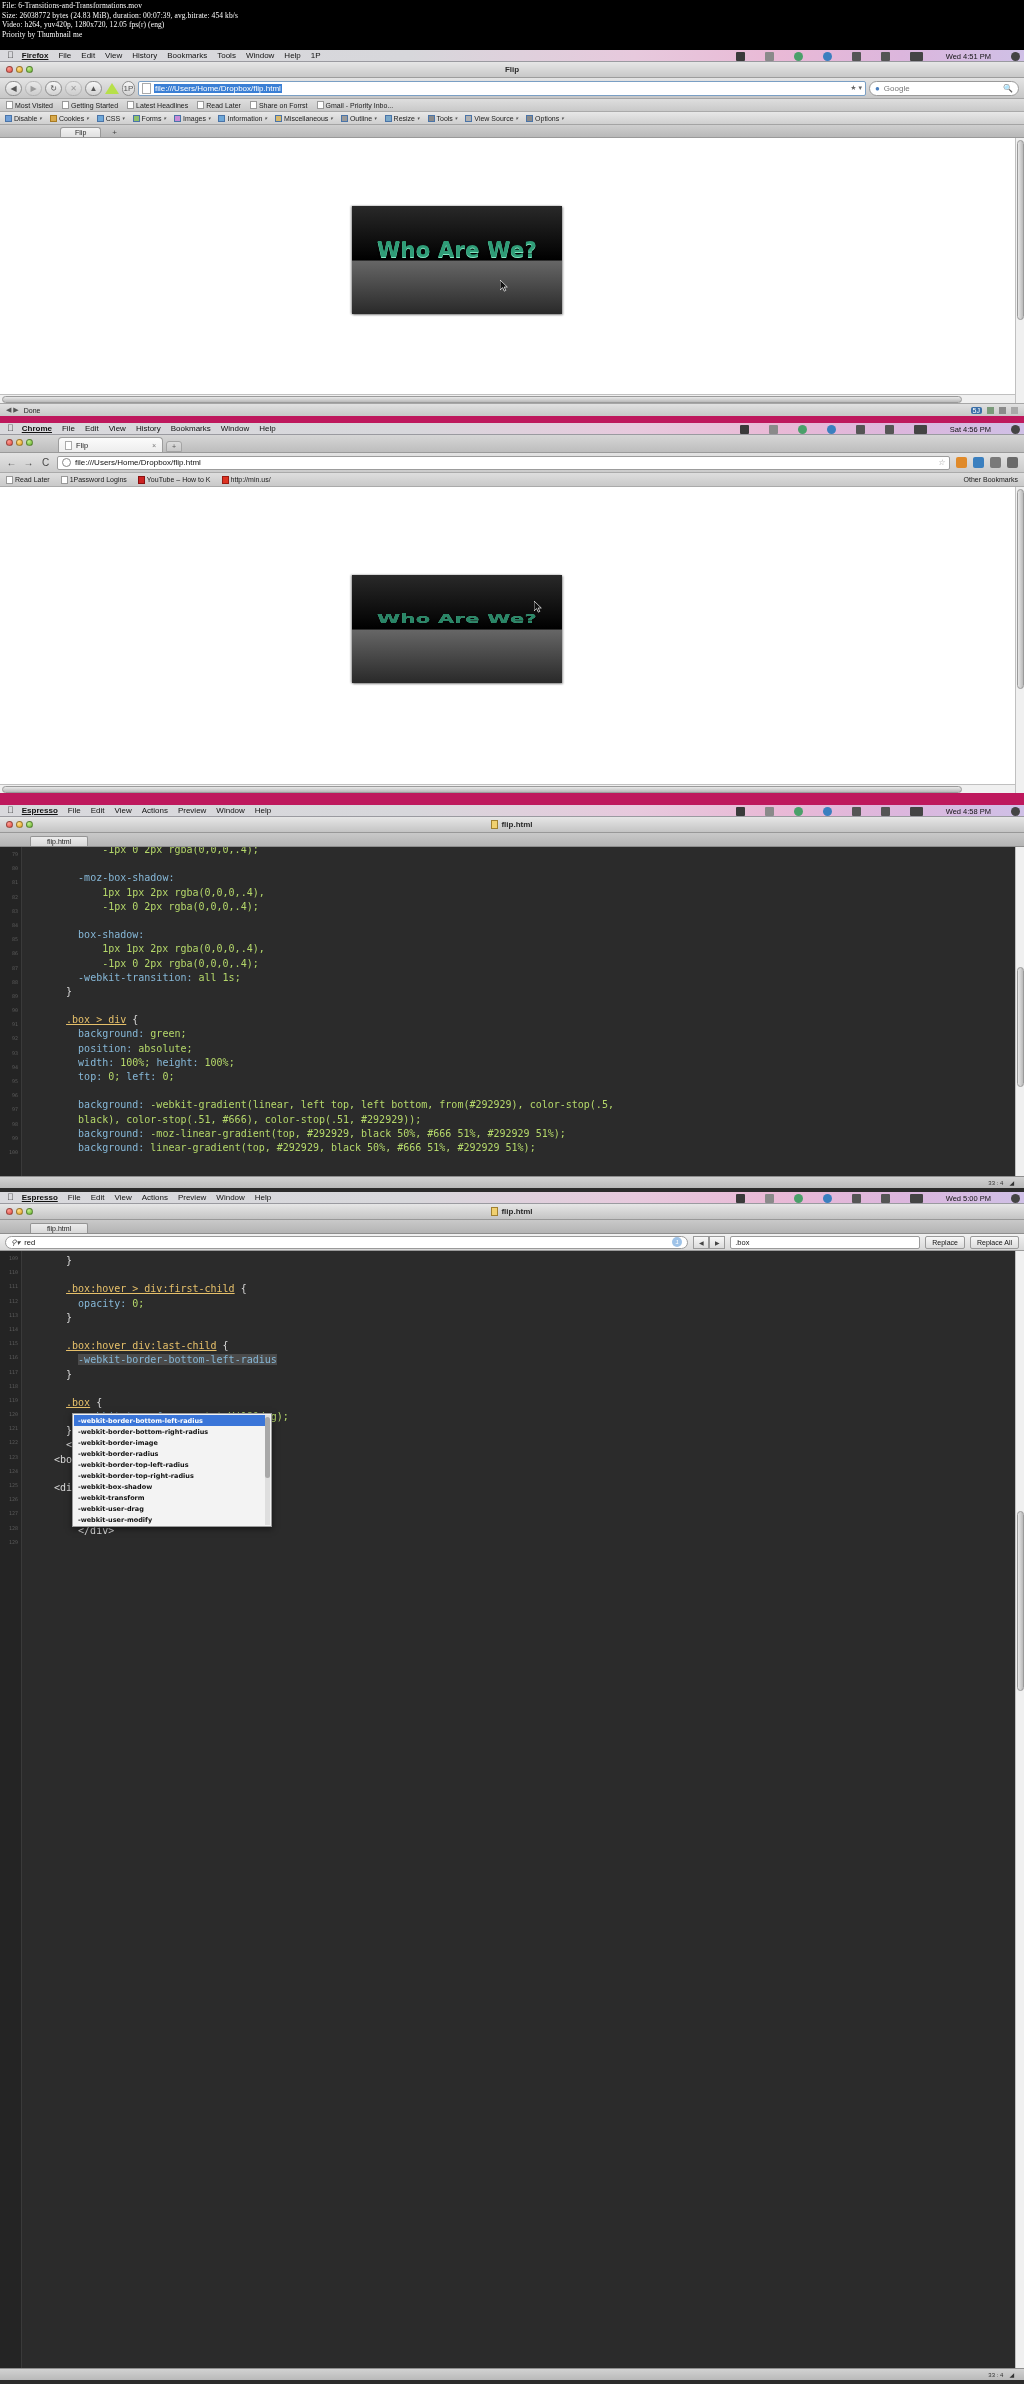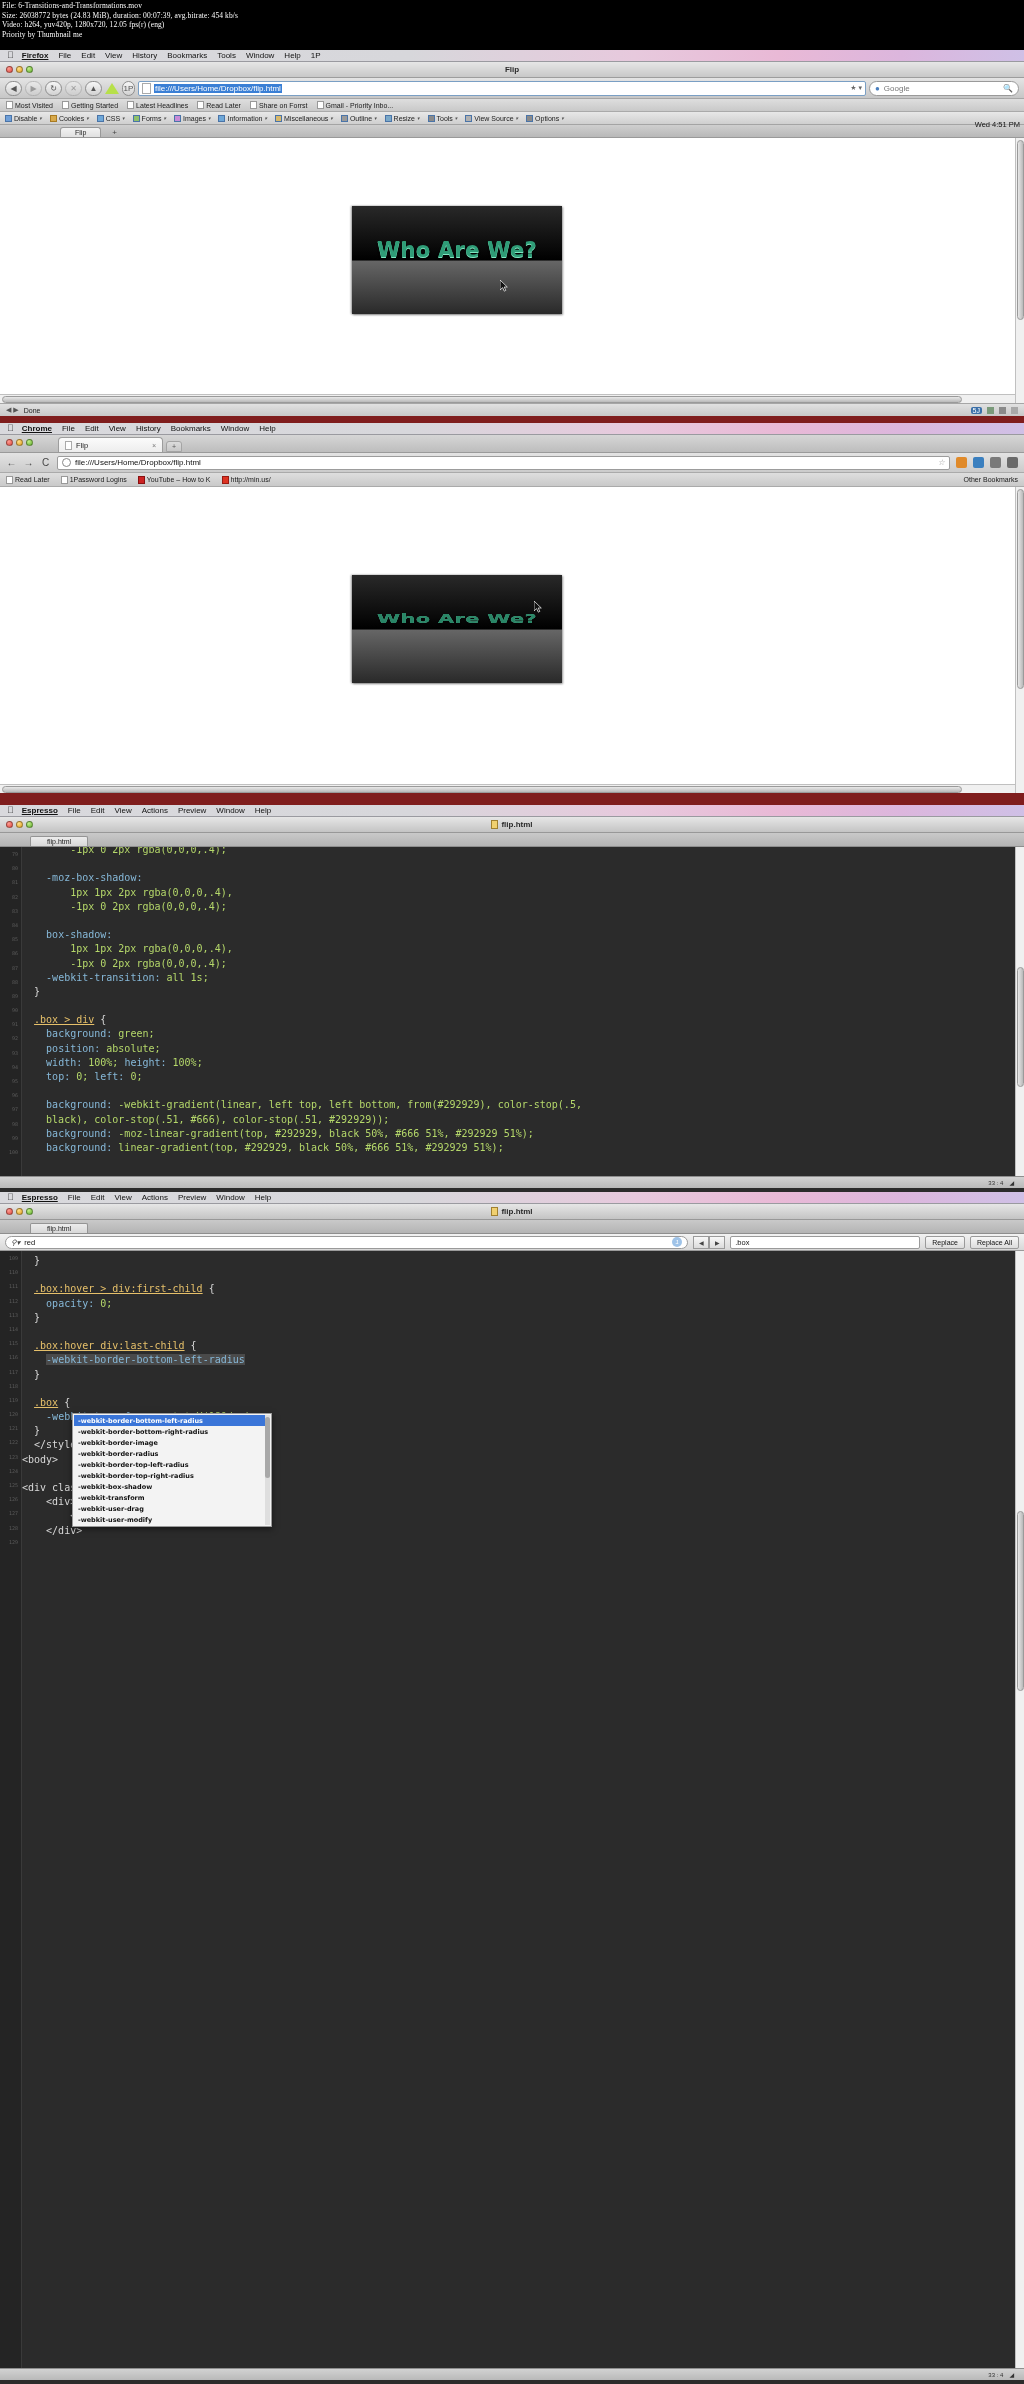--- a/index.html
+++ b/index.html
@@ -2,41 +2,41 @@
 <html><head>
 <meta charset="utf-8">
 <style>
   * { box-sizing: border-box; margin:0; padding:0; }
   html,body { background:#000; }
   body {
     width:1024px; height:2384px; position:relative;
     font-family:"Liberation Sans", sans-serif;
     overflow:hidden;
   }
-  .page { position:absolute; left:0; top:0; width:1024px; height:1924px; background:#7f1d1d; }
+  .page { position:absolute; left:0; top:0; width:1024px; height:1924px; background:#be185d; }
 
   
   .meta {
     position:absolute; left:0; top:0; width:1024px; height:50px;
     background:#000; color:#fff; padding:1px 2px 0 2px;
     font-family:"Liberation Serif", serif; font-size:7.5px; line-height:9.6px;
     white-space:nowrap; letter-spacing:.1px;
   }
 
   
   .osbar {
     height:12px; width:1024px; position:relative;
     background:linear-gradient(to right,#d9d9dd 0%,#d7d7db 40%,#e7c9dd 62%,#e9b9d6 76%,#dcb6dd 88%,#cfc0e6 100%);
     border-bottom:1px solid #9a9aa0;
     display:flex; align-items:center; font-size:8px; color:#111;
   }
   .osbar .apple { margin:0 8px 0 7px; font-size:9px; line-height:9px; }
   .osbar .mi { margin-right:10px; white-space:nowrap; }
   .osbar .mi.app { font-weight:bold;text-decoration:underline; }
-  .osbar .right { position:absolute; right:4px; top:0; height:12px; display:flex; align-items:center; gap:10px; font-size:7.5px;flex-direction:column; }
+  .osbar .right { position:absolute; right:4px; top:0; height:12px; display:flex; align-items:center; gap:20px; font-size:7.5px; }
   .osbar .right .clock { color:#111; margin-left:3px; }
   .sysicon { width:9px; height:9px; display:inline-block; border-radius:1px; }
 
   .lights { display:flex; gap:3px; align-items:center; }
   .light { width:7px; height:7px; border-radius:50%; border:1px solid rgba(0,0,0,.35); }
   .l-red { background:radial-gradient(circle at 35% 30%,#ff9c92,#e04a41); }
   .l-yel { background:radial-gradient(circle at 35% 30%,#ffe08a,#e0a020); }
   .l-grn { background:radial-gradient(circle at 35% 30%,#c4f08a,#64b030); }
 
   
@@ -151,21 +151,21 @@
   .scope { width:190px;height:13px;background:#fff;border:1px solid #9a9a9a;border-radius:2px;
     display:flex;align-items:center;padding:0 4px;font-size:7.5px;color:#111; }
   .findbtn { height:13px; padding:0 6px; background:linear-gradient(to bottom,#f8f8f8,#dcdcdc);
     border:1px solid #9a9a9a; border-radius:2px; font-size:7px; color:#111; display:flex; align-items:center; }
   .esp-editor { position:relative; background:#2b2b2b; overflow:hidden; }
   .gutter { position:absolute; left:0; top:0; bottom:0; width:22px; background:#242424; border-right:1px solid #3a3a3a; }
   .gutter .ln { font-family:"DejaVu Sans Mono", monospace; font-size:5px; color:#5b5b5b;
     text-align:right; padding-right:3px; height:14.2px; line-height:14.2px; }
   .code { position:absolute; left:22px; top:0; right:10px;
     font-family:"DejaVu Sans Mono", monospace; font-size:10px; line-height:14.2px; white-space:pre; color:#d6d6d6; }
-  .code .line { height:14.2px; }
+  .code .line { height:14.2px;margin-left:32px; }
   .k-sel  { color:#e6c06a;text-decoration:underline; }   
   .k-prop { color:#86b8d8; }   
   .k-val  { color:#b5d86a; }   
   .k-pun  { color:#d6d6d6; }
   .k-tag  { color:#d8d8d8; }
   .k-hl   { background:#4a4a4a; color:#86b8d8; }
   .esp-status { height:12px; background:linear-gradient(to bottom,#d2d2d2,#b9b9b9); border-top:1px solid #8e8e8e;
     display:flex; align-items:center; justify-content:flex-end; gap:6px; padding:0 10px; font-size:6px; color:#333; }
 
   

